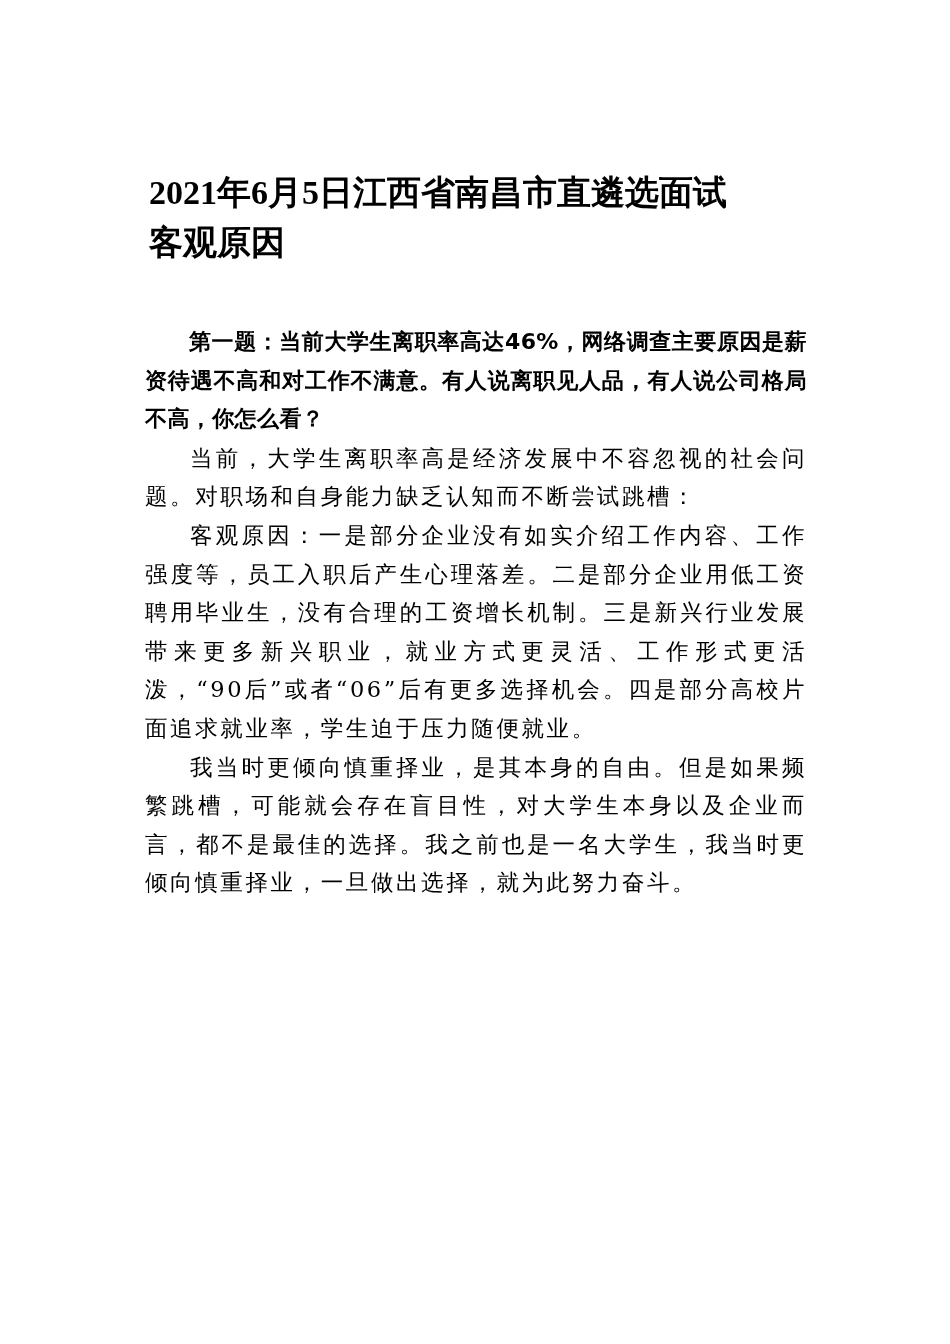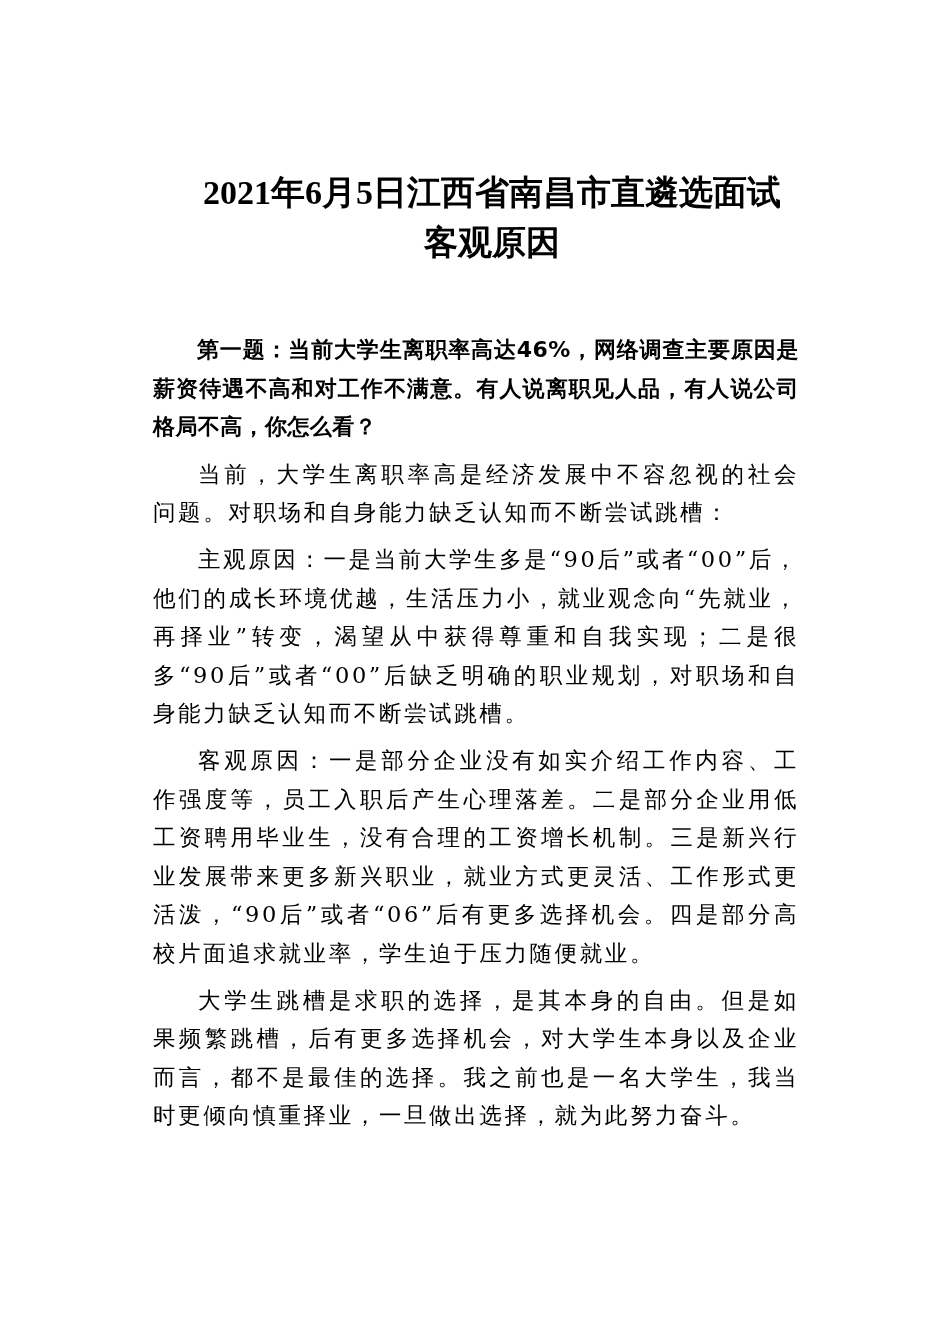--- a/index.html
+++ b/index.html
@@ -1,35 +1,34 @@
 <!DOCTYPE html>
 <html><head>
 <meta charset="utf-8">
 <style>
   html, body { margin: 0; padding: 0; background: #ffffff; }
   body { width: 950px; height: 1344px; position: relative; overflow: hidden;
          font-family: "DejaVu Serif", "Liberation Serif", serif; color: #000; }
   .page { position: absolute; left: 145px; top: 0; width: 662px; }
-  .title { position: absolute; left: 16px; width: 662px; top: 168px;
-           text-align: center; font-weight: bold; font-size: 34px; line-height: 50px;
+  .title { position: absolute; left: 4px; width: 662px; top: 168px;
+           text-align: left; font-weight: bold; font-size: 34px; line-height: 50px;
            letter-spacing: 0px; font-family: "Liberation Serif", "DejaVu Serif", serif; }
   .title span { display: block; }
   .body { position: absolute; left: 0; top: 323px; width: 662px; }
-  .para { margin: 8px; font-size: 22.5px; line-height: 38.6px; text-indent: 2em;
+  .para { margin: 0; font-size: 22.5px; line-height: 38.6px; text-indent: 2em;
           letter-spacing: 2.6px; text-align: justify; text-align-last: left; }
   .para.q { font-weight: bold; letter-spacing: 0.4px; font-family: "DejaVu Sans", "Liberation Sans", sans-serif; font-size: 22px; }
 </style>
 </head>
 <body>
 
 <div class="page">
   <div class="title">
     <span>2021年6月5日江西省南昌市直遴选面试</span>
     <span>客观原因</span>
   </div>
   <div class="body">
     <p class="para q">第一题：当前大学生离职率高达46%，网络调查主要原因是薪资待遇不高和对工作不满意。有人说离职见人品，有人说公司格局不高，你怎么看？</p>
     <p class="para">当前，大学生离职率高是经济发展中不容忽视的社会问题。对职场和自身能力缺乏认知而不断尝试跳槽：</p>
-    <p class="para">主观原因：一是当前大学生多是“90后”或者“00”后，他们的成长环境优越，生活压力小，就业观念向“先就业，再择业”转变，渴望从中获得尊重和自我实现；二是很多“90后”或者“00”后缺乏明确的职业规划，对职场和自身能力缺乏认知而不断尝试跳槽。</p>
     <p class="para">客观原因：一是部分企业没有如实介绍工作内容、工作强度等，员工入职后产生心理落差。二是部分企业用低工资聘用毕业生，没有合理的工资增长机制。三是新兴行业发展带来更多新兴职业，就业方式更灵活、工作形式更活泼，“90后”或者“06”后有更多选择机会。四是部分高校片面追求就业率，学生迫于压力随便就业。</p>
-    <p class="para">大学生跳槽是求职的选择，是其本身的自由。但是如果频繁跳槽，后有更多选择机会，对大学生本身以及企业而言，都不是最佳的选择。我之前也是一名大学生，我当时更倾向慎重择业，一旦做出选择，就为此努力奋斗。</p>
+    <p class="para">我当时更倾向慎重择业，是其本身的自由。但是如果频繁跳槽，可能就会存在盲目性，对大学生本身以及企业而言，都不是最佳的选择。我之前也是一名大学生，我当时更倾向慎重择业，一旦做出选择，就为此努力奋斗。</p>
   </div>
 </div>
 
 </body></html>

